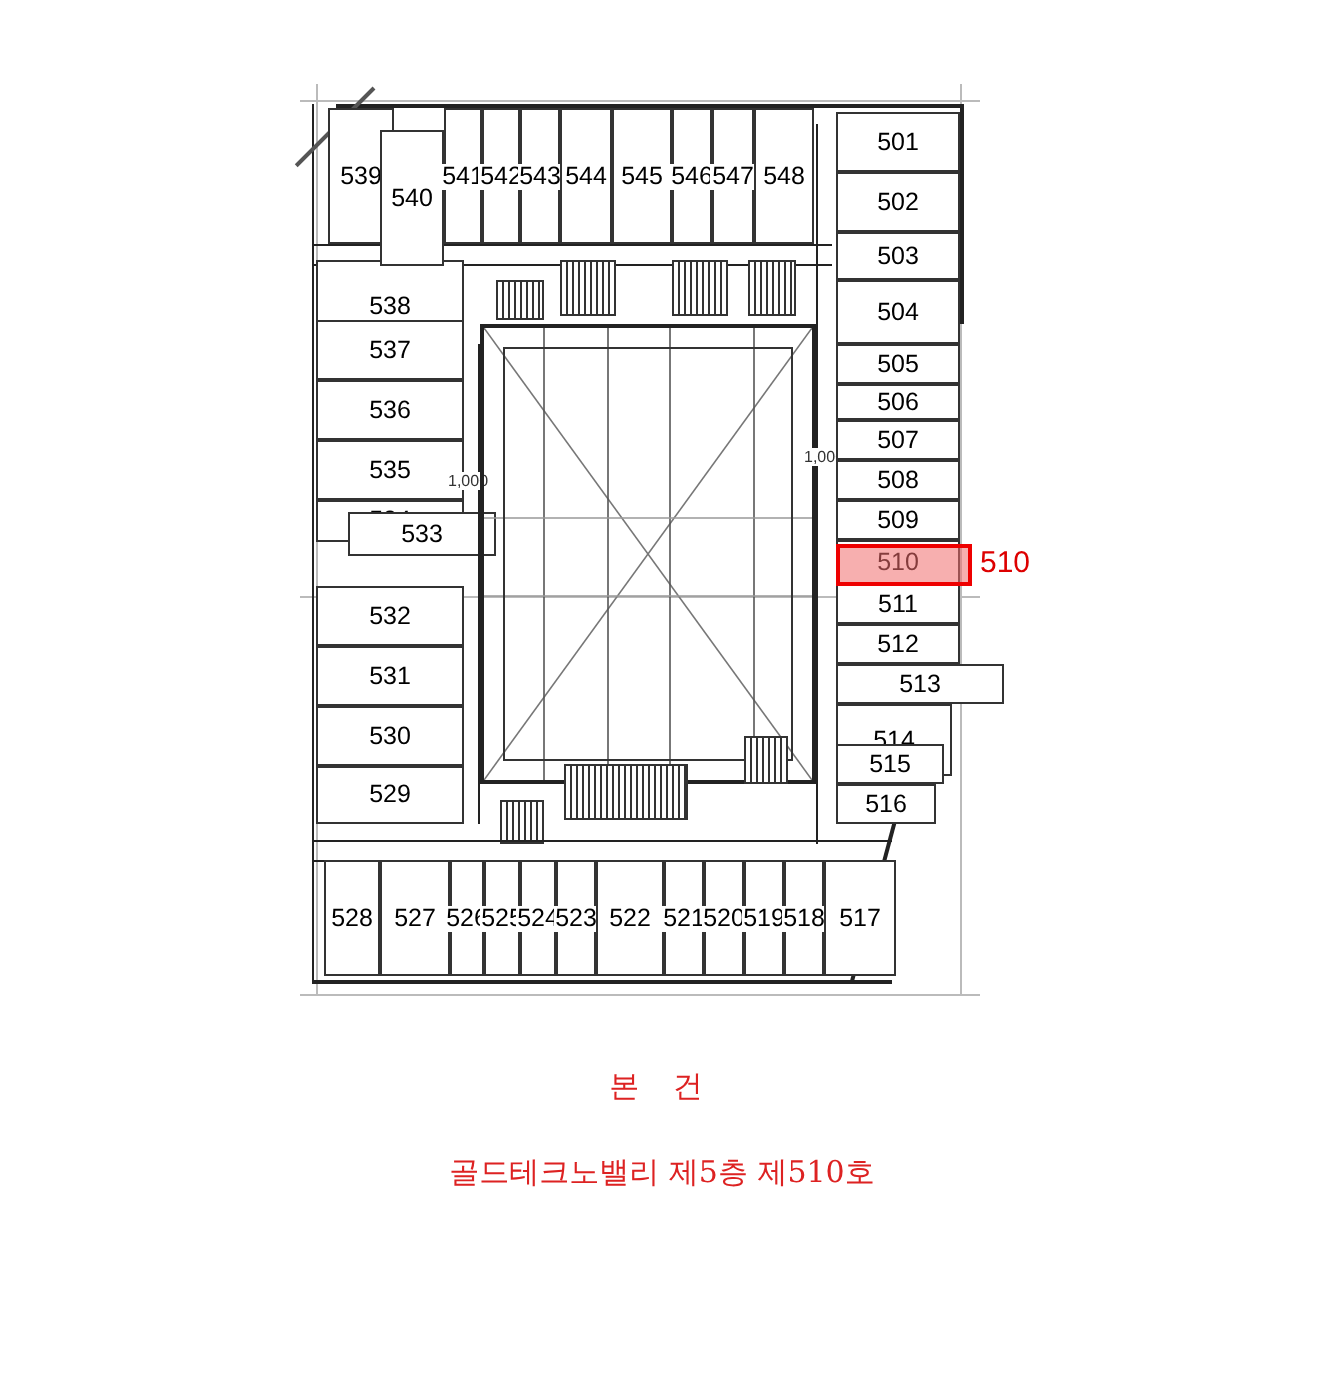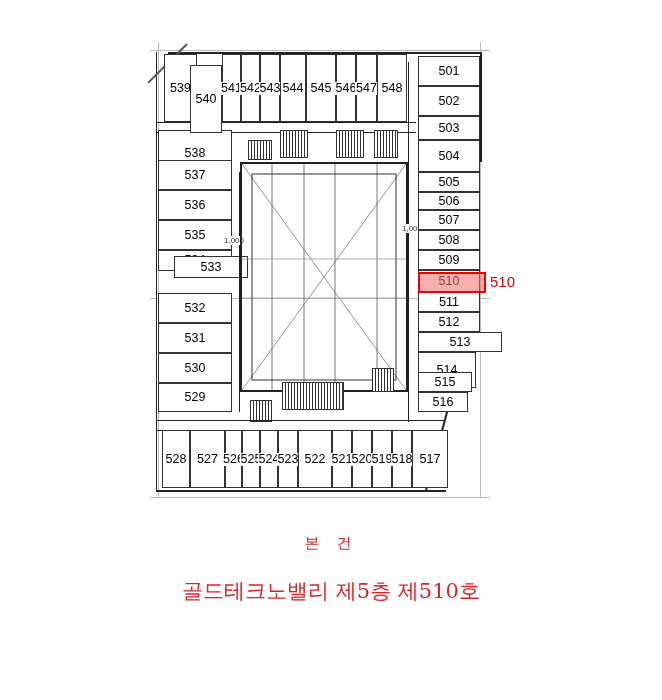--- a/index.html
+++ b/index.html
@@ -6,21 +6,21 @@
   body{width:662px;height:700px;position:relative;overflow:hidden;font-family:"Liberation Sans",sans-serif;}
   .plan{position:absolute;left:150px;top:42px;width:340px;height:455px;}
   .ln{position:absolute;background:#222;}
   .gl{position:absolute;background:#bbb;}
   .unit{position:absolute;border:1px solid #333;box-sizing:border-box;display:flex;align-items:center;justify-content:center;font-size:12.5px;color:#000;background:#fff;}
   .unit .lbl{background:#fff;padding:0 1px;line-height:13px;}
   .atrium{position:absolute;border:2px solid #222;box-sizing:border-box;}
   .hl{position:absolute;background:rgba(240,110,110,0.55);border:2px solid #e00;box-sizing:border-box;}
   .hl-label{position:absolute;color:#d00;font-size:15px;}
   .caption1{position:absolute;left:0;width:662px;top:534px;text-align:center;color:#d22;font-family:"DejaVu Serif",serif;font-size:15px;letter-spacing:6px;}
-  .caption2{position:absolute;left:0;width:662px;top:577px;text-align:center;color:#d22;font-family:"DejaVu Serif",serif;font-size:21px;}
+  .caption2{position:absolute;left:0;width:662px;top:577px;text-align:center;color:#d22;font-family:"DejaVu Serif",serif;font-size:15px;}
   .stair{position:absolute;border:1px solid #333;background:repeating-linear-gradient(90deg,#fff 0 2px,#333 2px 3px);}
   .dim{position:absolute;font-size:8px;color:#333;background:#fff;}
 </style>
 </head>
 <body>
 
 <div class="plan">
 
   <div class="gl" style="left:0;top:8px;width:340px;height:1px;"></div>
   <div class="gl" style="left:0;top:455px;width:340px;height:1px;"></div>

